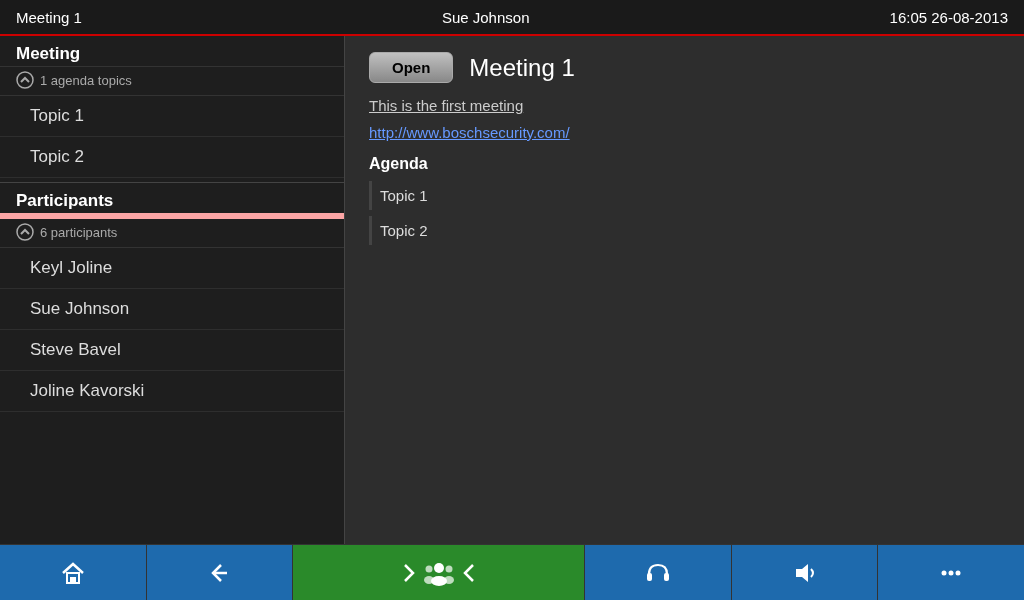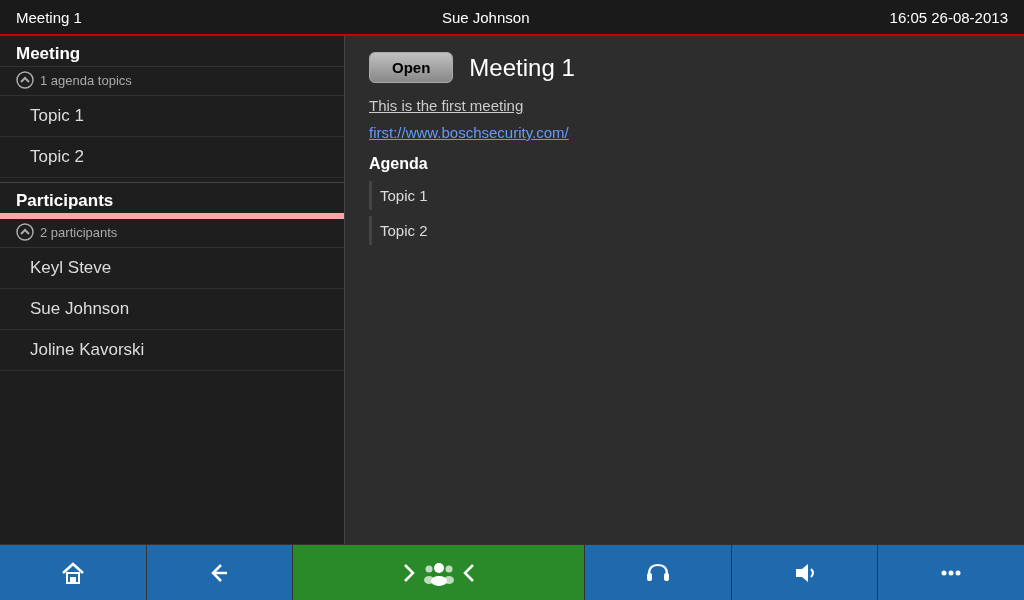--- a/index.html
+++ b/index.html
@@ -209,36 +209,37 @@
     <div class="sidebar-participants-header">
       <span>Participants</span>
     </div>
     <div class="sidebar-sub-header">
       <span class="chevron-icon">
         <svg viewBox="0 0 18 18" width="18" height="18">
           <circle cx="9" cy="9" r="8" fill="none" stroke="#aaa" stroke-width="1.5"></circle>
           <polyline points="5,11 9,7 13,11" fill="none" stroke="#aaa" stroke-width="2"></polyline>
         </svg>
       </span>
-      <span>2 participants</span>
+      <span>6 participants</span>
     </div>
     <div id="sidebar-people">
-        <div class="sidebar-item">Keyl Steve</div>
+        <div class="sidebar-item">Keyl Joline</div>
         <div class="sidebar-item">Sue Johnson</div>
+        <div class="sidebar-item">Steve Bavel</div>
         <div class="sidebar-item">Joline Kavorski</div>
       </div>
   </div>
 
   <div id="content">
     <div id="content-header">
       <button id="open-button">Open</button>
       <span id="meeting-title">Meeting 1</span>
     </div>
     <div id="meeting-desc">This is the first meeting</div>
-    <a id="meeting-link">first://www.boschsecurity.com/</a>
+    <a id="meeting-link">http://www.boschsecurity.com/</a>
     <div id="agenda-label">Agenda</div>
     <div id="agenda-list">
         <div class="agenda-item">Topic 1</div>
         <div class="agenda-item">Topic 2</div>
       </div>
   </div>
 </div>
 
 <div id="bottom-bar">
   <button class="bottom-btn">

